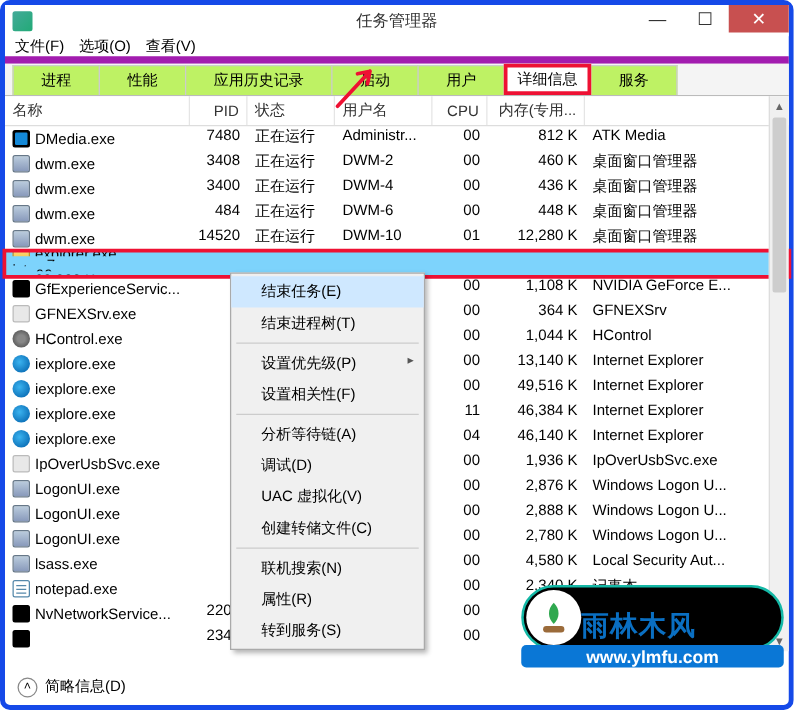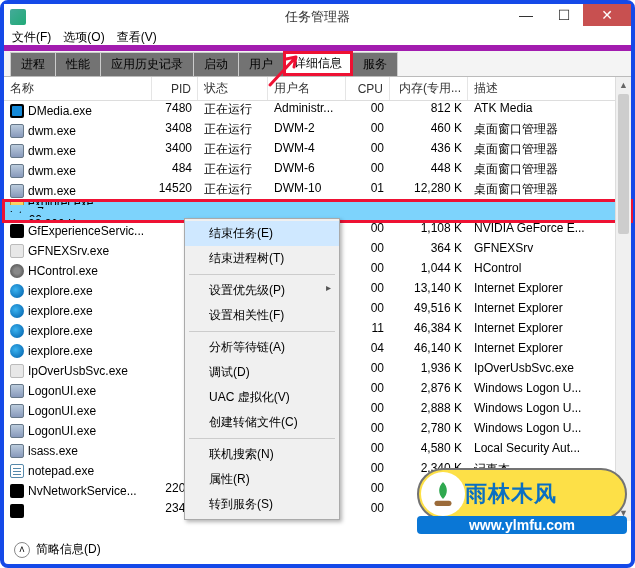--- a/index.html
+++ b/index.html
@@ -7,21 +7,21 @@
 .outer { border:4px solid #1549e8; border-radius:8px; width:635px; height:568px; position:relative; background:#fff; }
 .titlebar { height:25px; background:#fff; display:flex; align-items:center; position:relative; }
 .tb-icon { width:16px; height:16px; margin:0 6px; background:linear-gradient(135deg,#4a9 0%,#2a7 100%); border-radius:2px; }
 .tb-title { position:absolute; left:50%; transform:translateX(-50%); font-size:13px; color:#333; }
 .tb-btns { position:absolute; right:0; top:0; display:flex; }
 .tb-btn { width:38px; height:22px; display:flex; align-items:center; justify-content:center; font-size:14px; color:#333; }
 .tb-btn.close { background:#c85050; color:#fff; width:48px; }
 .menubar { height:22px; display:flex; align-items:center; padding-left:8px; font-size:12px; gap:12px; border-bottom:6px solid #a21caf; }
 .menubar span { cursor:default; }
 .tabbar { height:26px; display:flex; align-items:flex-end; padding-left:6px; background:#f4f4f4; border-bottom:1px solid #bbb; position:relative; }
-.tab { padding:3px 10px; font-size:12px; border:1px solid #ccc; border-bottom:none; background:#737373; margin-right:-1px; position:relative; }
+.tab { padding:3px 22px; font-size:12px; border:1px solid #ccc; border-bottom:none; background:#bef264; margin-right:-1px; position:relative; }
 .tab.active { background:#fff; z-index:2; }
 .tab.hl { border:3px solid #e13; padding:1px 8px; }
 .arrow { position:absolute; left:262px; top:-2px; width:40px; height:40px; z-index:5; pointer-events:none; }
 .arrow svg { width:100%; height:100%; }
 .table-area { position:relative; }
 .thead { display:flex; height:24px; align-items:center; border-bottom:1px solid #ddd; font-size:12px; color:#333; background:#fff; }
 .thead .col { padding:0 6px; border-right:1px solid #e5e5e5; height:100%; display:flex; align-items:center; }
 .col-name { width:148px; }
 .col-pid { width:46px; justify-content:flex-end; }
 .col-status { width:70px; }
@@ -57,21 +57,21 @@
 .sb-btn { height:16px; display:flex; align-items:center; justify-content:center; color:#666; font-size:9px; }
 .sb-thumb { position:absolute; left:2px; right:2px; top:17px; height:140px; background:#cdcdcd; border-radius:2px; }
 .ctxmenu { position:absolute; left:180px; top:214px; width:156px; background:#f0f0f0; border:1px solid #aaa; box-shadow:2px 2px 4px rgba(0,0,0,0.3); font-size:12px; z-index:10; padding:2px 0; }
 .ctxmenu .mi { padding:4px 22px 4px 24px; position:relative; }
 .ctxmenu .mi.sel { background:#cfe8ff; }
 .ctxmenu .sep { height:1px; background:#ccc; margin:3px 4px; }
 .ctxmenu .arr::after { content:"▸"; position:absolute; right:8px; font-size:10px; color:#555; }
 .footer { position:absolute; bottom:6px; left:10px; font-size:12px; display:flex; align-items:center; gap:6px; }
 .footer .chev { border:1px solid #888; border-radius:50%; width:16px; height:16px; display:flex; align-items:center; justify-content:center; font-size:10px; }
 .watermark { position:absolute; right:4px; bottom:40px; width:210px; height:56px; z-index:20;}
-.watermark .logo-main { display:flex; align-items:center; background:#fde047; border-radius:28px; padding:2px 10px 2px 2px; border:2px solid #737373;}
+.watermark .logo-main { display:flex; align-items:flex-end; background:#000000; border-radius:28px; padding:2px 10px 2px 2px; border:2px solid #14b8a6;}
 .watermark .logoimg { width:44px; height:44px; background:#fff; border-radius:50%; display:flex; align-items:center; justify-content:center;}
 .watermark .logoimg svg{width:34px;height:34px;}
 .watermark .txt{ font-size:22px; font-weight:bold; color:#0a6fc2; letter-spacing:1px;}
 .watermark .url { background:#0a77d6; color:#fff; font-size:14px; text-align:center; border-radius:4px; margin-top:-4px; padding:1px 0; font-weight:bold;}
 </style>
 </head>
 <body>
 
 <div class="outer">
   <div class="titlebar">
@@ -106,21 +106,20 @@
   </div>
 
   <div class="table-area">
     <div class="thead">
       <div class="col col-name">名称</div>
       <div class="col col-pid">PID</div>
       <div class="col col-status">状态</div>
       <div class="col col-user">用户名</div>
       <div class="col col-cpu">CPU</div>
       <div class="col col-mem">内存(专用...</div>
-      <div class="col col-desc">描述</div>
     </div>
     <div class="tbody" id="tbody">
         <div class="row">
           <div class="cell c-name">
             <span class="proc-icon ic-oe"></span>
             <span>DMedia.exe</span>
           </div>
           <div class="cell c-pid">7480</div>
           <div class="cell c-status">正在运行</div>
           <div class="cell c-user">Administr...</div>

